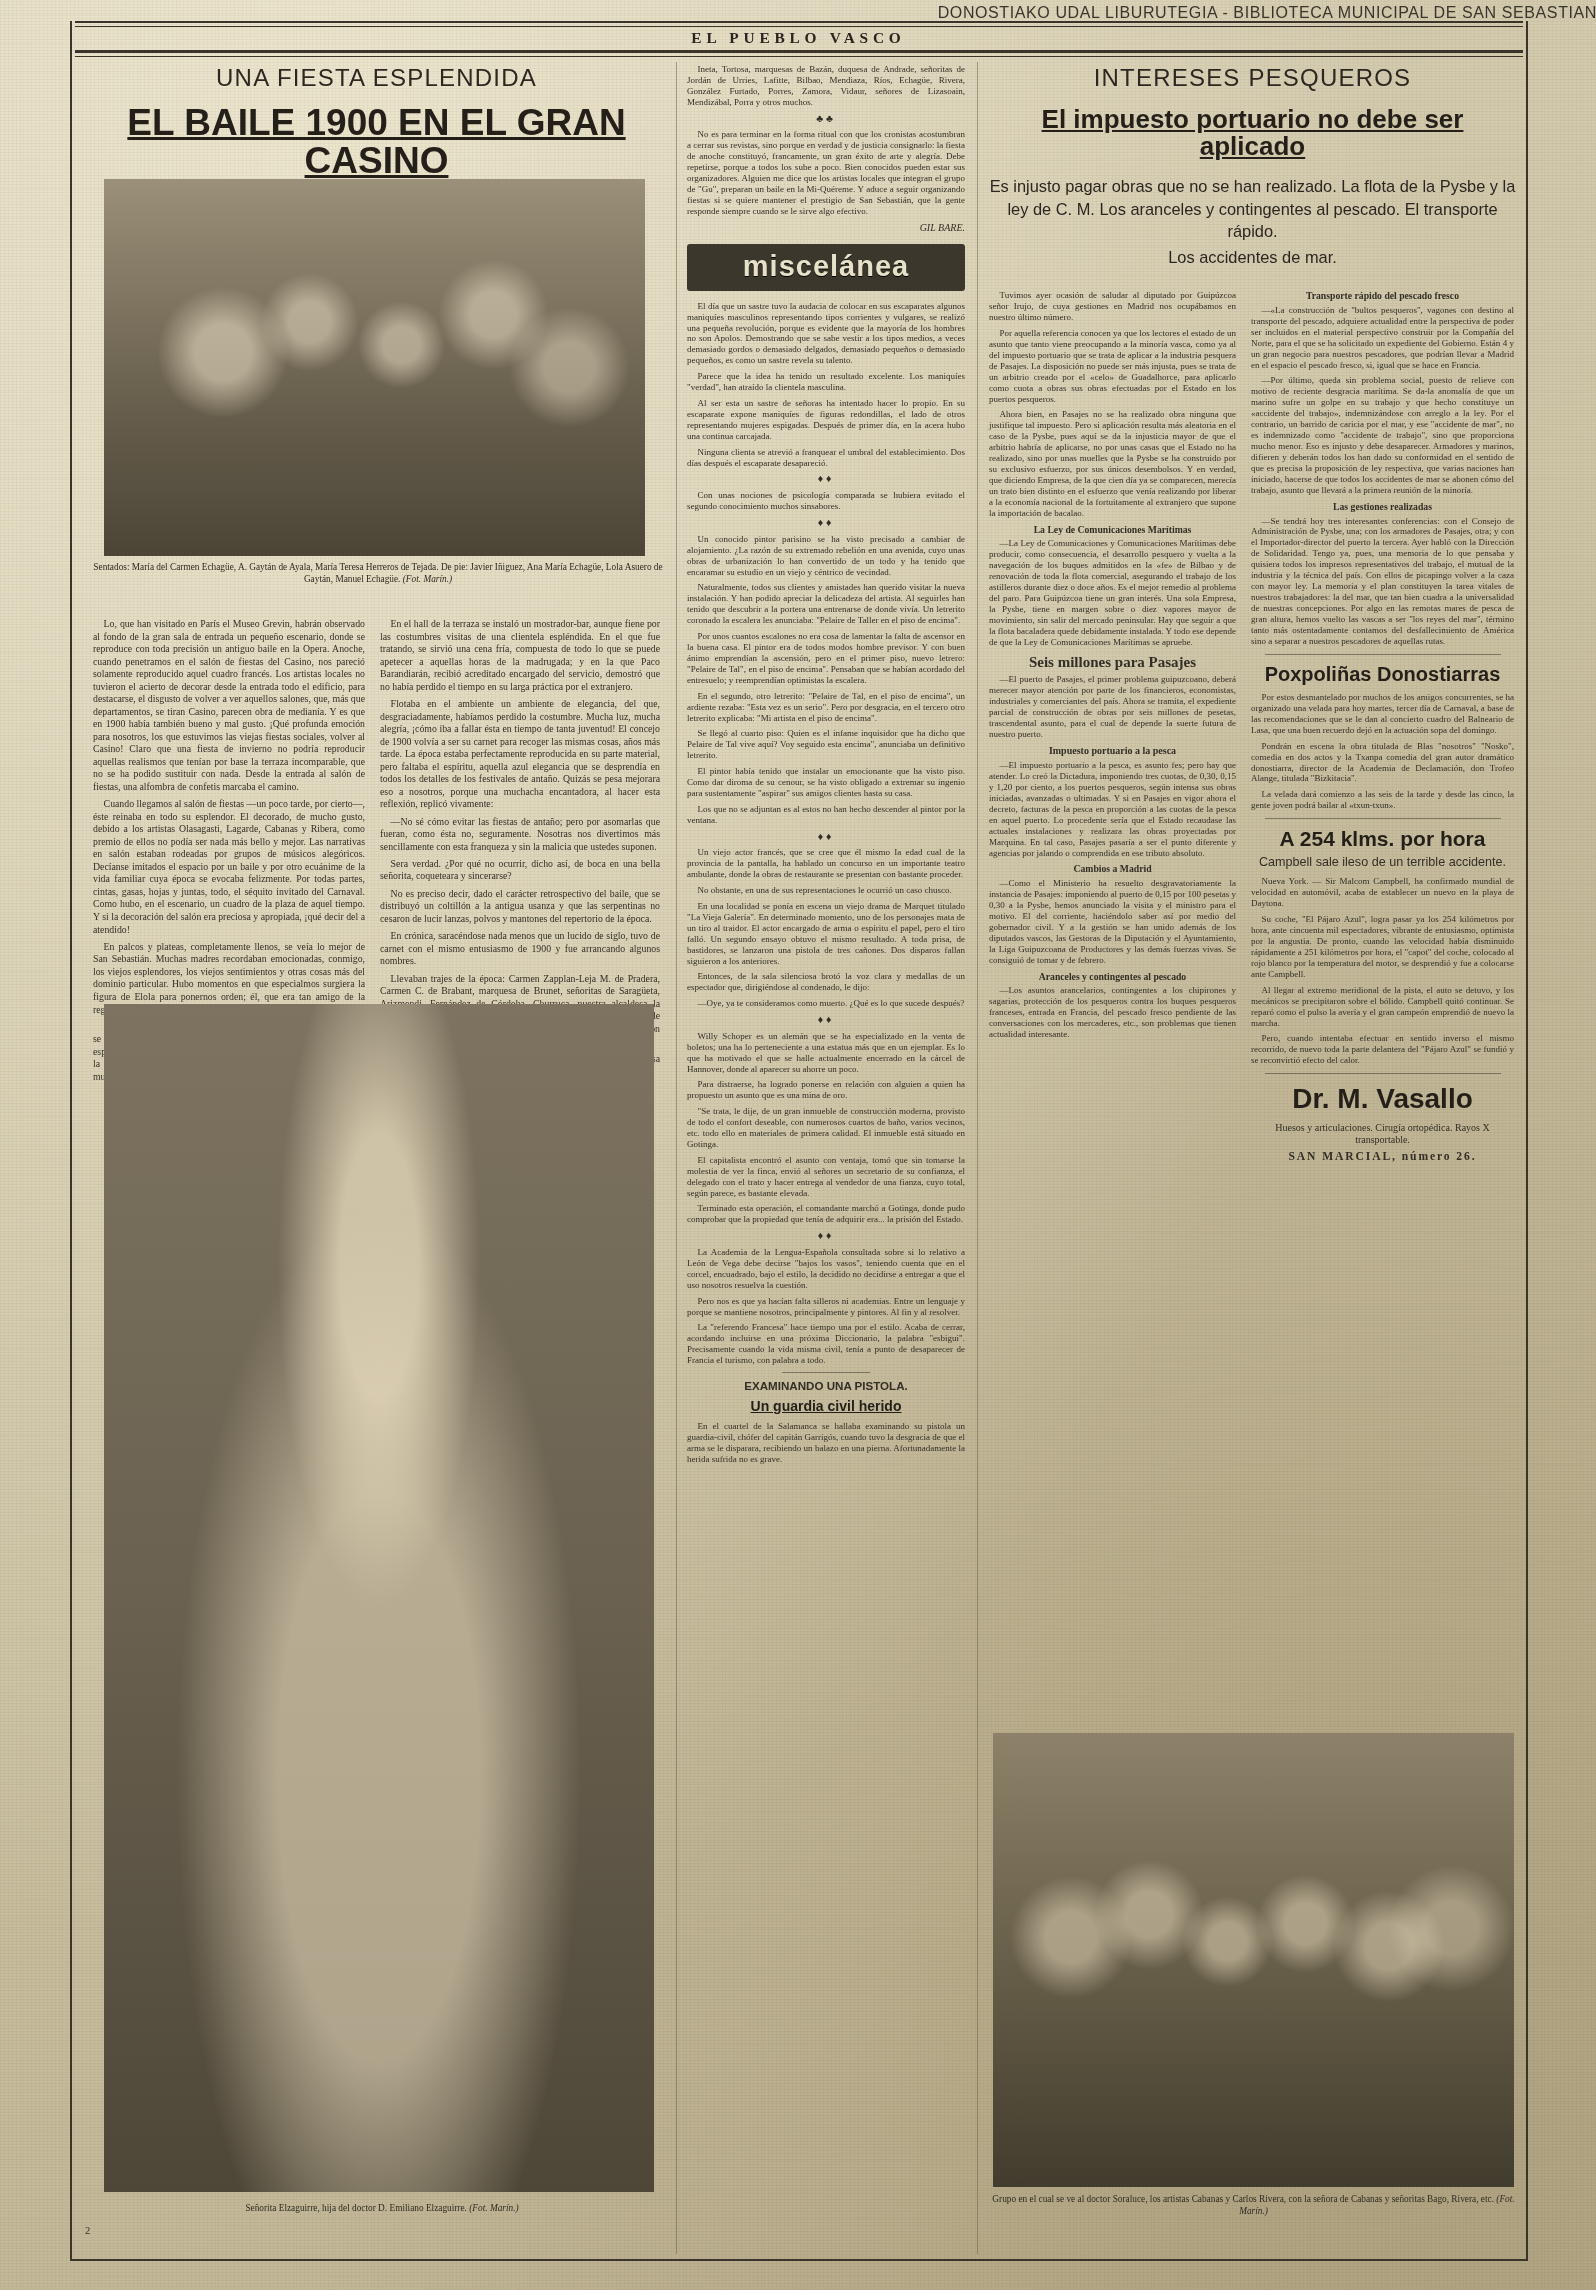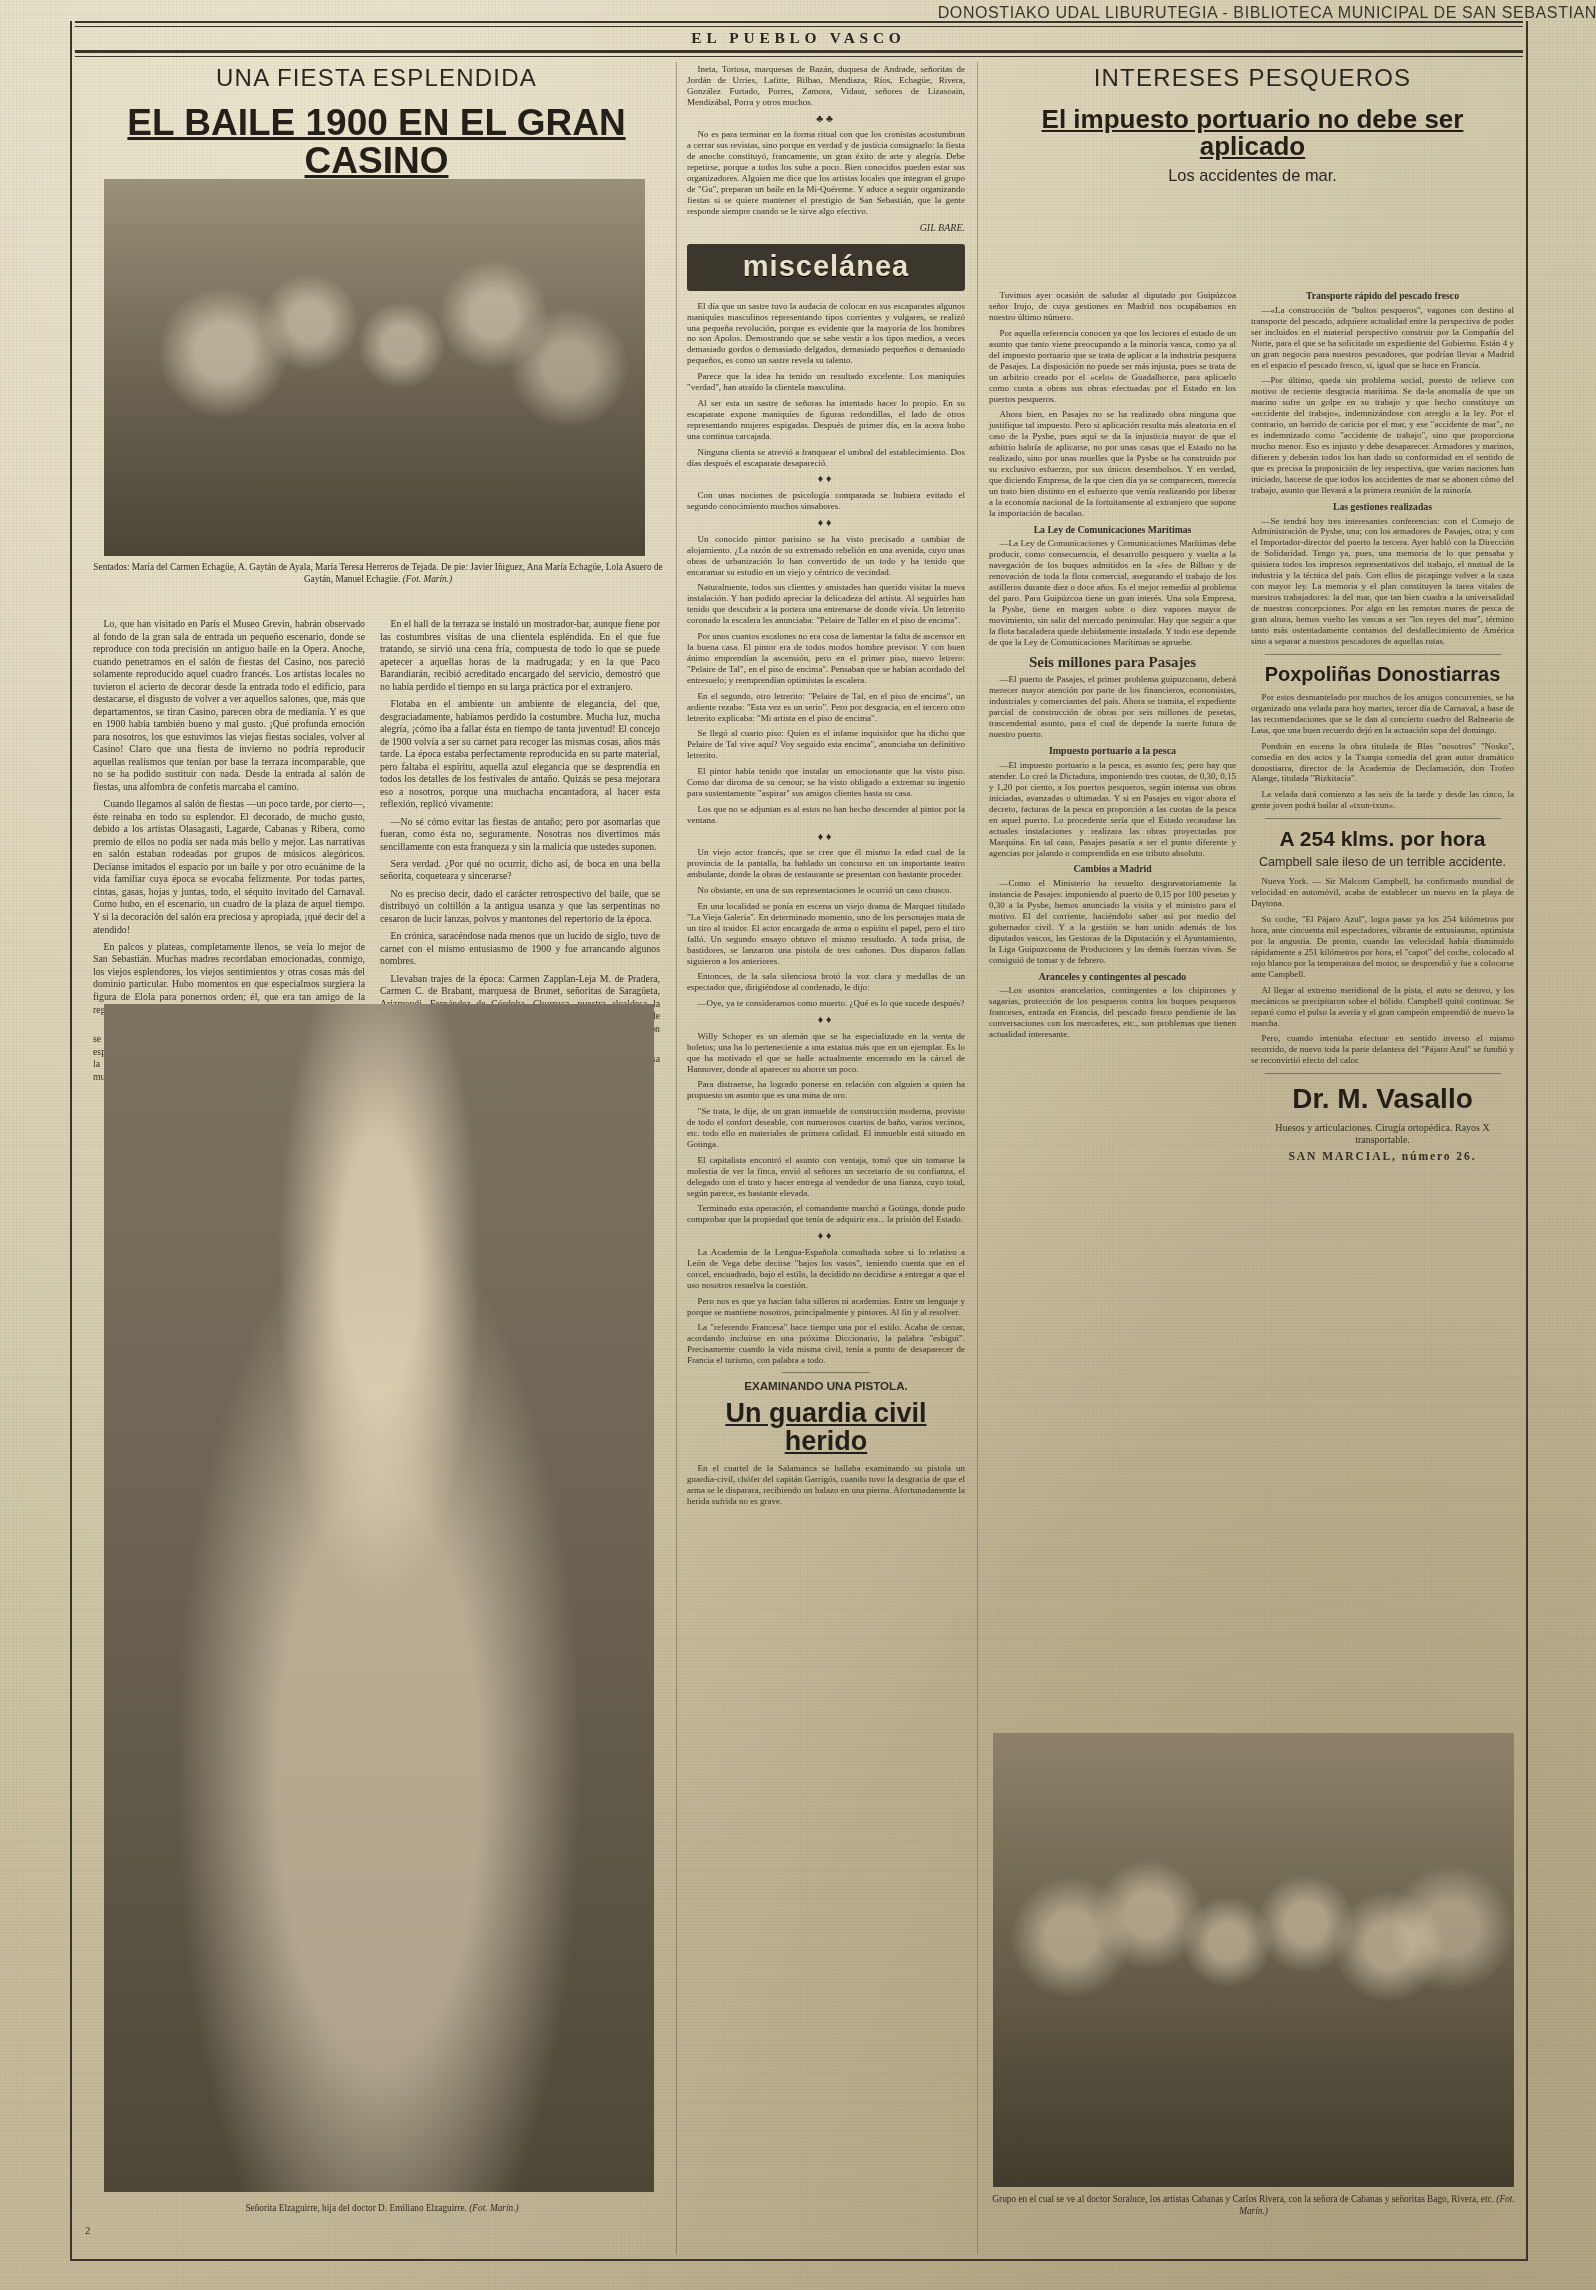--- a/index.html
+++ b/index.html
@@ -221,27 +221,28 @@
     <p>"Se trata, le dije, de un gran inmueble de construcción moderna, provisto de todo el confort deseable, con numerosos cuartos de baño, varios vecinos, etc. todo ello en materiales de primera calidad. El inmueble está situado en Gotinga.</p>
     <p>El capitalista encontró el asunto con ventaja, tomó que sin tomarse la molestia de ver la finca, envió al señores un secretario de su confianza, el delegado con el trato y hacer entrega al vendedor de una fianza, cuyo total, según parece, es bastante elevada.</p>
     <p>Terminado esta operación, el comandante marchó a Gotinga, donde pudo comprobar que la propiedad que tenía de adquirir era... la prisión del Estado.</p>
     <div class="dingbat">♦♦</div>
     <p>La Academia de la Lengua-Española consultada sobre si lo relativo a León de Vega debe decirse "bajos los vasos", teniendo cuenta que en el corcel, encuadrado, bajo el estilo, la decidido no decidirse a entregar a que el uso nosotros resuelva la cuestión.</p>
     <p>Pero nos es que ya hacían falta silleros ni academias. Entre un lenguaje y porque se mantiene nosotros, principalmente y pintores. Al fin y al resolver.</p>
     <p>La "referendo Francesa" hace tiempo una por el estilo. Acaba de cerrar, acordando incluirse en una próxima Diccionario, la palabra "esbigui". Precisamente cuando la vida misma civil, tenía a punto de desaparecer de Francia el turismo, con palabra a todo.</p>
 
     <div class="hr-short"></div>
     <div class="center b" style="font-size:11.6px;font-family:'Liberation Sans',sans-serif;">EXAMINANDO UNA PISTOLA.</div>
-    <div class="headline center" style="font-size:27px;margin:5.8px 0 7.7px;">Un guardia civil herido</div>
+    <div class="headline center" style="font-size:14px;margin:5.8px 0 7.7px;">Un guardia civil herido</div>
     <p>En el cuartel de la Salamanca se hallaba examinando su pistola un guardia-civil, chófer del capitán Garrigós, cuando tuvo la desgracia de que el arma se le disparara, recibiendo un balazo en una pierna. Afortunadamente la herida sufrida no es grave.</p>
   </div>
 
   <div class="col" style="left:989px;top:64px;width:527px;">
     <div class="sect-title">INTERESES PESQUEROS</div>
     <div class="headline" style="font-size:26px;text-align:center;margin-top:13.5px;">El impuesto portuario no debe ser aplicado</div>
+    <div class="sub" style="margin-top:15.4px;">Es injusto pagar obras que no se han realizado.   La flota de la Pysbe y la ley de C. M.   Los aranceles y contingentes al pescado.   El transporte rápido.</div>
     <div class="sub" style="margin-top:4px;text-align:center;">Los accidentes de mar.</div>
   </div>
 
   <div class="col body-text tiny" style="left:989px;top:290px;width:247px;">
     <p>Tuvimos ayer ocasión de saludar al diputado por Guipúzcoa señor Irujo, de cuya gestiones en Madrid nos ocupábamos en nuestro último número.</p>
     <p>Por aquella referencia conocen ya que los lectores el estado de un asunto que tanto viene preocupando a la minoría vasca, como ya al del impuesto portuario que se trata de aplicar a la industria pesquera de Pasajes. La disposición no puede ser más injusta, pues se trata de un arbitrio creado por el «celo» de Guadalhorce, para aplicarlo como cuota a obras sus obras efectuadas por el Estado en los puertos pesqueros.</p>
     <p>Ahora bien, en Pasajes no se ha realizado obra ninguna que justifique tal impuesto. Pero si aplicación resulta más aleatoria en el caso de la Pysbe, pues aquí se da la injusticia mayor de que el arbitrio habría de aplicarse, no por unas casas que el Estado no ha realizado, sino por unas muelles que la Pysbe se ha construido por su exclusivo esfuerzo, por sus únicos desembolsos. Y en verdad, que diciendo Empresa, de la que cien día ya se comparecen, merecía un trato bien distinto en el esfuerzo que venía realizando por liberar a la economía nacional de la fortuitamente al extranjero que supone la importación de bacalao.</p>
     <p></p>
 
     <div class="center b" style="font-size:9.7px;margin:4.8px 0 2.9px;">La Ley de Comunicaciones Marítimas</div>

